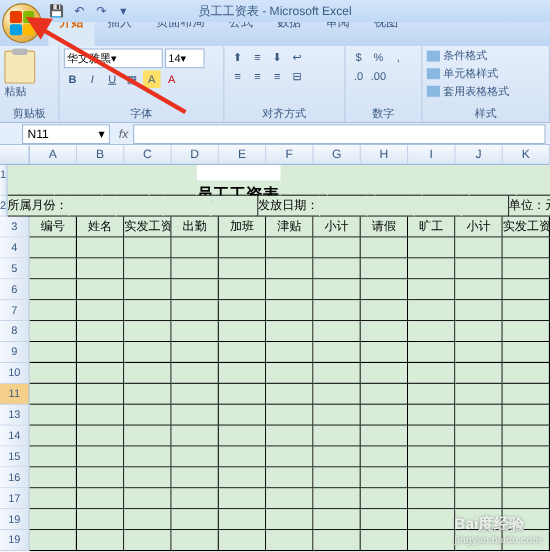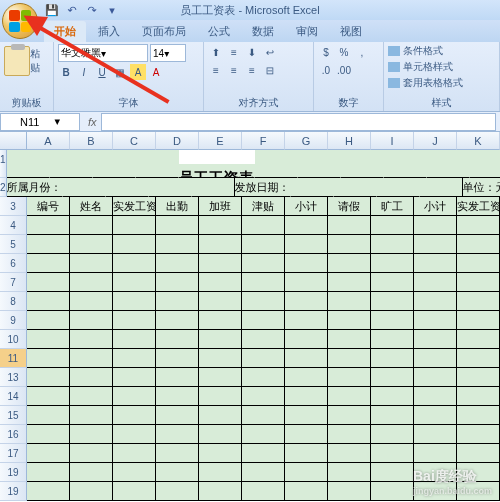--- a/index.html
+++ b/index.html
@@ -9,39 +9,39 @@
 .office-logo{width:22px;height:22px;display:grid;grid-template-columns:1fr 1fr;grid-template-rows:1fr 1fr;gap:1px}
 .office-logo span{border-radius:2px}
 .office-logo span:nth-child(1){background:#eb3c00}
 .office-logo span:nth-child(2){background:#80bb00}
 .office-logo span:nth-child(3){background:#00a0e3}
 .office-logo span:nth-child(4){background:#ffb900}
 .qat{margin-left:44px;display:flex;gap:4px;align-items:center}
 .qat-btn{width:16px;height:16px;display:flex;align-items:center;justify-content:center;font-size:11px;color:#3b5998}
 .title-text{position:absolute;left:50%;transform:translateX(-50%);color:#3b5a82;font-size:11px}
 .tabs{height:22px;background:linear-gradient(#cfe0f7,#bdd6f2);display:flex;align-items:flex-end;padding-left:44px;gap:2px;font-size:11px}
-.tab{padding:3px 10px;color:#3b5a82;cursor:pointer}
+.tab{padding:14px 10px;color:#3b5a82;cursor:pointer}
 .tab.active{background:#dce9f7;border-radius:3px 3px 0 0;color:#d9680b;font-weight:bold}
 .ribbon{height:70px;background:linear-gradient(#e5eefb,#d3e2f5);border-bottom:1px solid #9db8d9;display:flex;font-size:10px}
 .ribbon-group{border-right:1px solid #b8cbe4;padding:2px 4px;display:flex;flex-direction:column;position:relative}
 .ribbon-group-title{position:absolute;bottom:1px;left:0;right:0;text-align:center;font-size:10px;color:#3b5a82}
-.paste-area{width:45px;display:flex;flex-direction:row;align-items:center;padding-top:2px}
+.paste-area{width:45px;display:flex;flex-direction:column;padding-top:2px}
 .paste-icon{width:28px;height:30px;background:#f5e7b8;border:1px solid #c9a959;border-radius:2px;position:relative}
 .paste-icon::before{content:"";position:absolute;top:-3px;left:6px;width:14px;height:6px;background:#b8b8b8;border-radius:2px}
 .font-area{width:150px}
 .font-row{display:flex;gap:2px;margin-bottom:2px;align-items:center}
 .font-select{height:18px;border:1px solid #9db8d9;background:#fff;font-size:10px;padding:0 2px;display:flex;align-items:center}
 .align-area{width:110px}
 .small-btn{width:16px;height:16px;border:1px solid transparent;display:inline-flex;align-items:center;justify-content:center;font-size:10px;color:#3b5a82}
 .num-area{width:70px}
 .style-area{flex:1;padding:2px 4px}
 .style-item{font-size:10px;color:#3b5a82;display:flex;align-items:center;gap:3px;margin-bottom:2px;white-space:nowrap}
 .style-icon{width:12px;height:10px;background:#8ab8e0;display:inline-block}
 .namebox-bar{height:20px;background:#e5eefb;border-bottom:1px solid #9db8d9;display:flex;align-items:center;font-size:11px}
-.namebox{width:80px;height:18px;border:1px solid #9db8d9;background:#fff;padding:0 19px;display:flex;align-items:center;justify-content:space-between}
+.namebox{width:80px;height:18px;border:1px solid #9db8d9;background:#fff;margin-left:20px;padding:0 4px;display:flex;align-items:center;justify-content:space-between}
 .fx-area{margin-left:8px;display:flex;align-items:flex-start;gap:4px}
 .fx{font-style:italic;color:#666}
 .formula-bar{flex:1;height:18px;border:1px solid #9db8d9;background:#fff;margin-left:4px;margin-right:4px}
 .grid-area{position:relative;background:#fff}
 .col-headers{display:flex;height:18px;background:linear-gradient(#f5f9fd,#dbe6f4)}
 .corner{width:28px;border-right:1px solid #9db8d9;border-bottom:1px solid #9db8d9;background:linear-gradient(#f5f9fd,#dbe6f4)}
 .col-h{flex:0 0 43px;border-right:1px solid #c4d3e8;border-bottom:1px solid #9db8d9;text-align:center;font-size:11px;color:#3b5a82;line-height:18px}
 .rows{display:flex;flex-direction:column}
 .row{display:flex;height:19px}
 .row-h{width:28px;border-right:1px solid #9db8d9;border-bottom:1px solid #c4d3e8;background:linear-gradient(90deg,#f5f9fd,#dbe6f4);text-align:center;font-size:10px;color:#3b5a82;line-height:19px}

